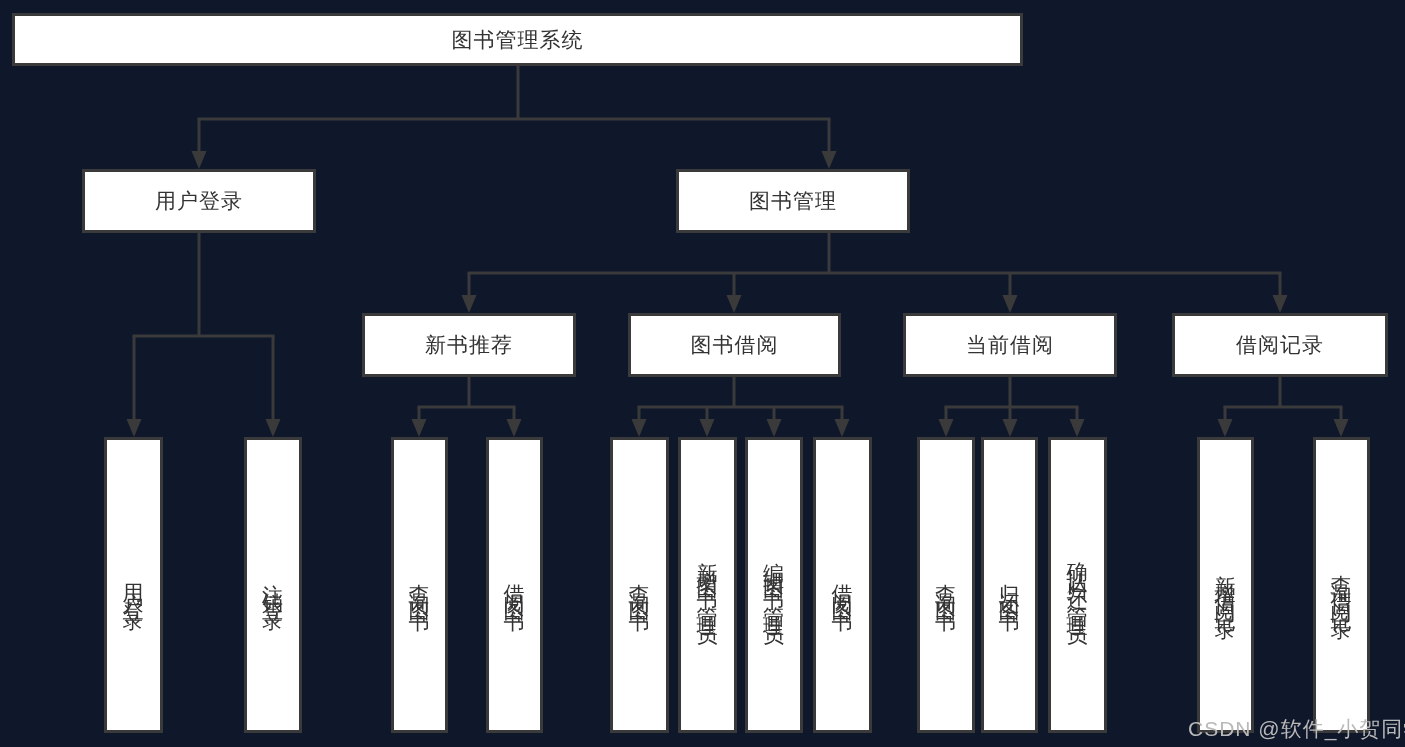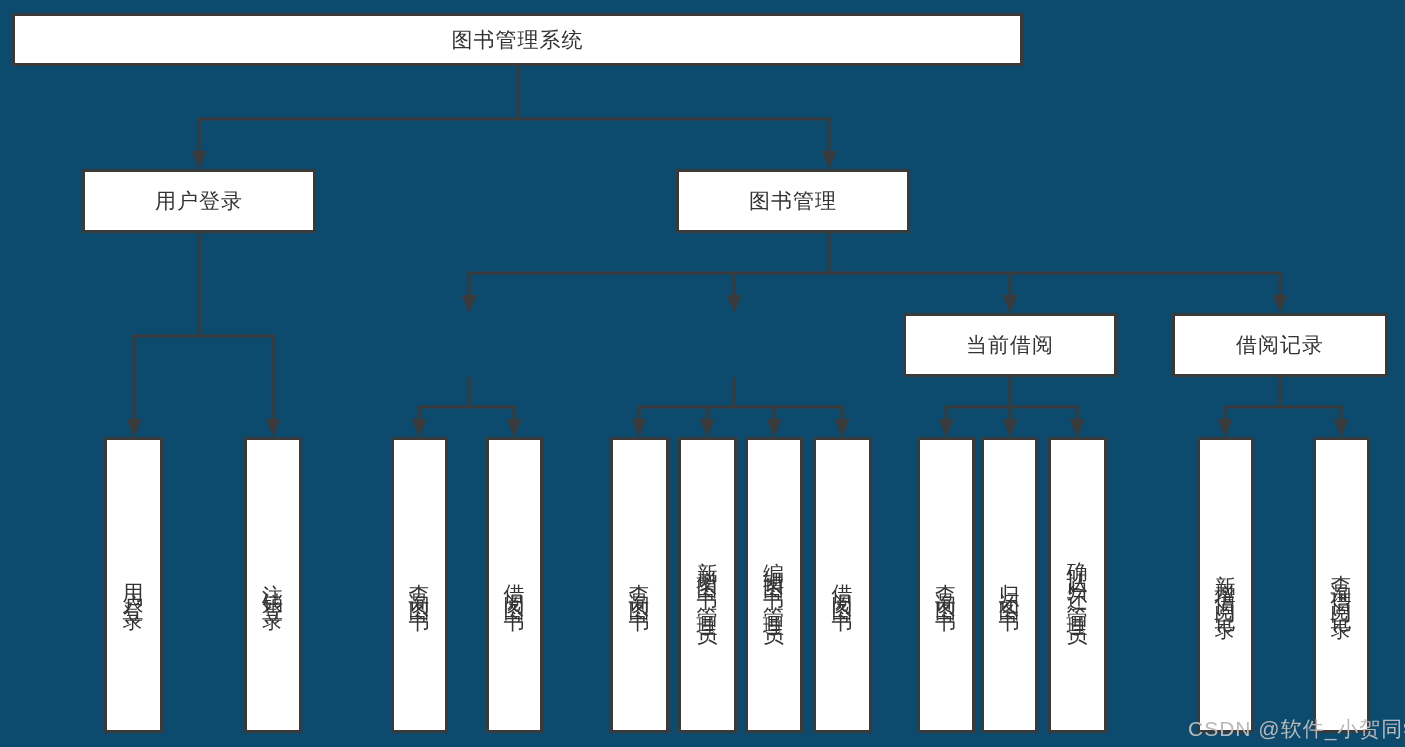--- a/index.html
+++ b/index.html
@@ -1,21 +1,21 @@
 <!DOCTYPE html>
 <html><head>
 <meta charset="utf-8">
 <style>
   * { margin:0; padding:0; }
   html,body { background:#ffffff; }
   .stage {
     position:relative;
     width:1405px;
     height:747px;
-    background:#0c4a6e;
+    background:#0f172a;
     font-family:"Liberation Sans","DejaVu Sans",sans-serif;
     overflow:hidden;
   }
   .box {
     position:absolute;
     box-sizing:border-box;
     border:3px solid #3a3a3a;
     background:#ffffff;
     display:flex;
     align-items:center;
@@ -126,20 +126,26 @@
     <span>图书管理系统</span>
   </div>
 
   <div class="box" style="left:82px;top:169px;width:234px;height:64px">
     <span>用户登录</span>
   </div>
   <div class="box" style="left:676px;top:169px;width:234px;height:64px">
     <span>图书管理</span>
   </div>
 
+  <div class="box" style="left:362px;top:313px;width:214px;height:64px">
+    <span>新书推荐</span>
+  </div>
+  <div class="box" style="left:628px;top:313px;width:213px;height:64px">
+    <span>图书借阅</span>
+  </div>
   <div class="box" style="left:1172px;top:313px;width:216px;height:64px">
     <span>借阅记录</span>
   </div>
   <div class="box" style="left:903px;top:313px;width:214px;height:64px">
     <span>当前借阅</span>
   </div>
 
   <div class="box vbox" style="left:104px;top:437px;width:59px;height:296px">
     <span>用户登录</span>
   </div>

